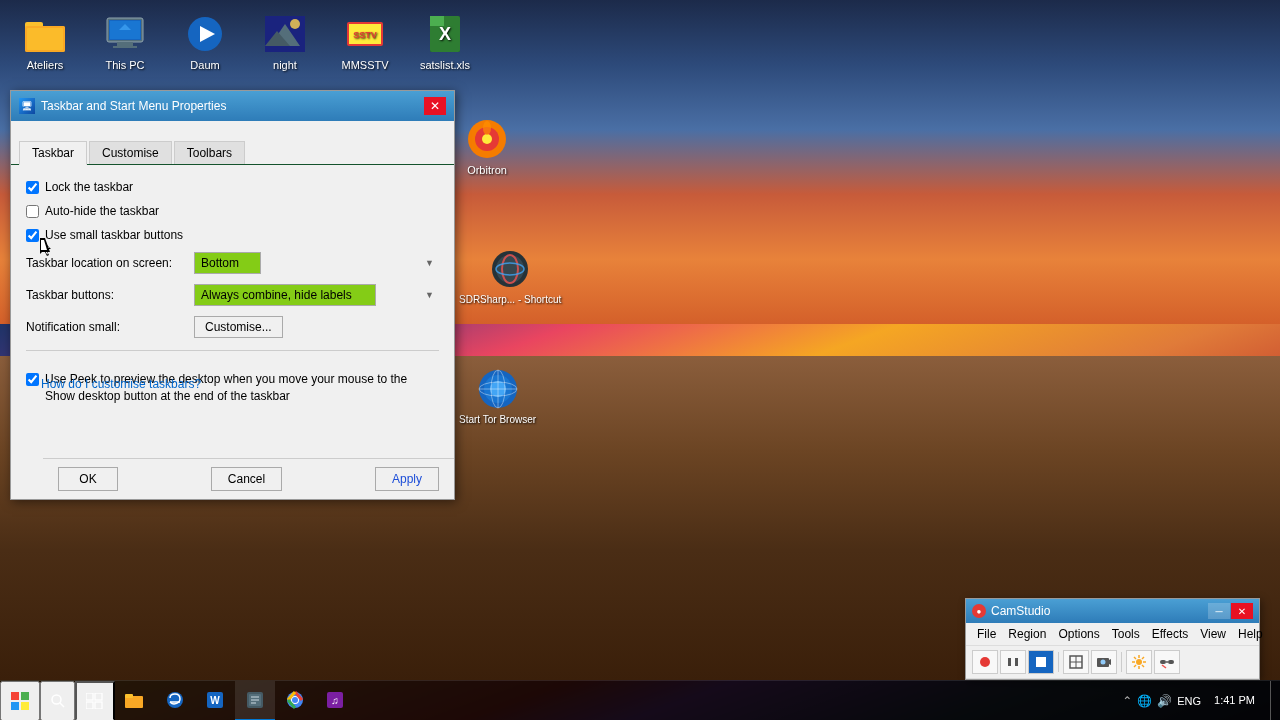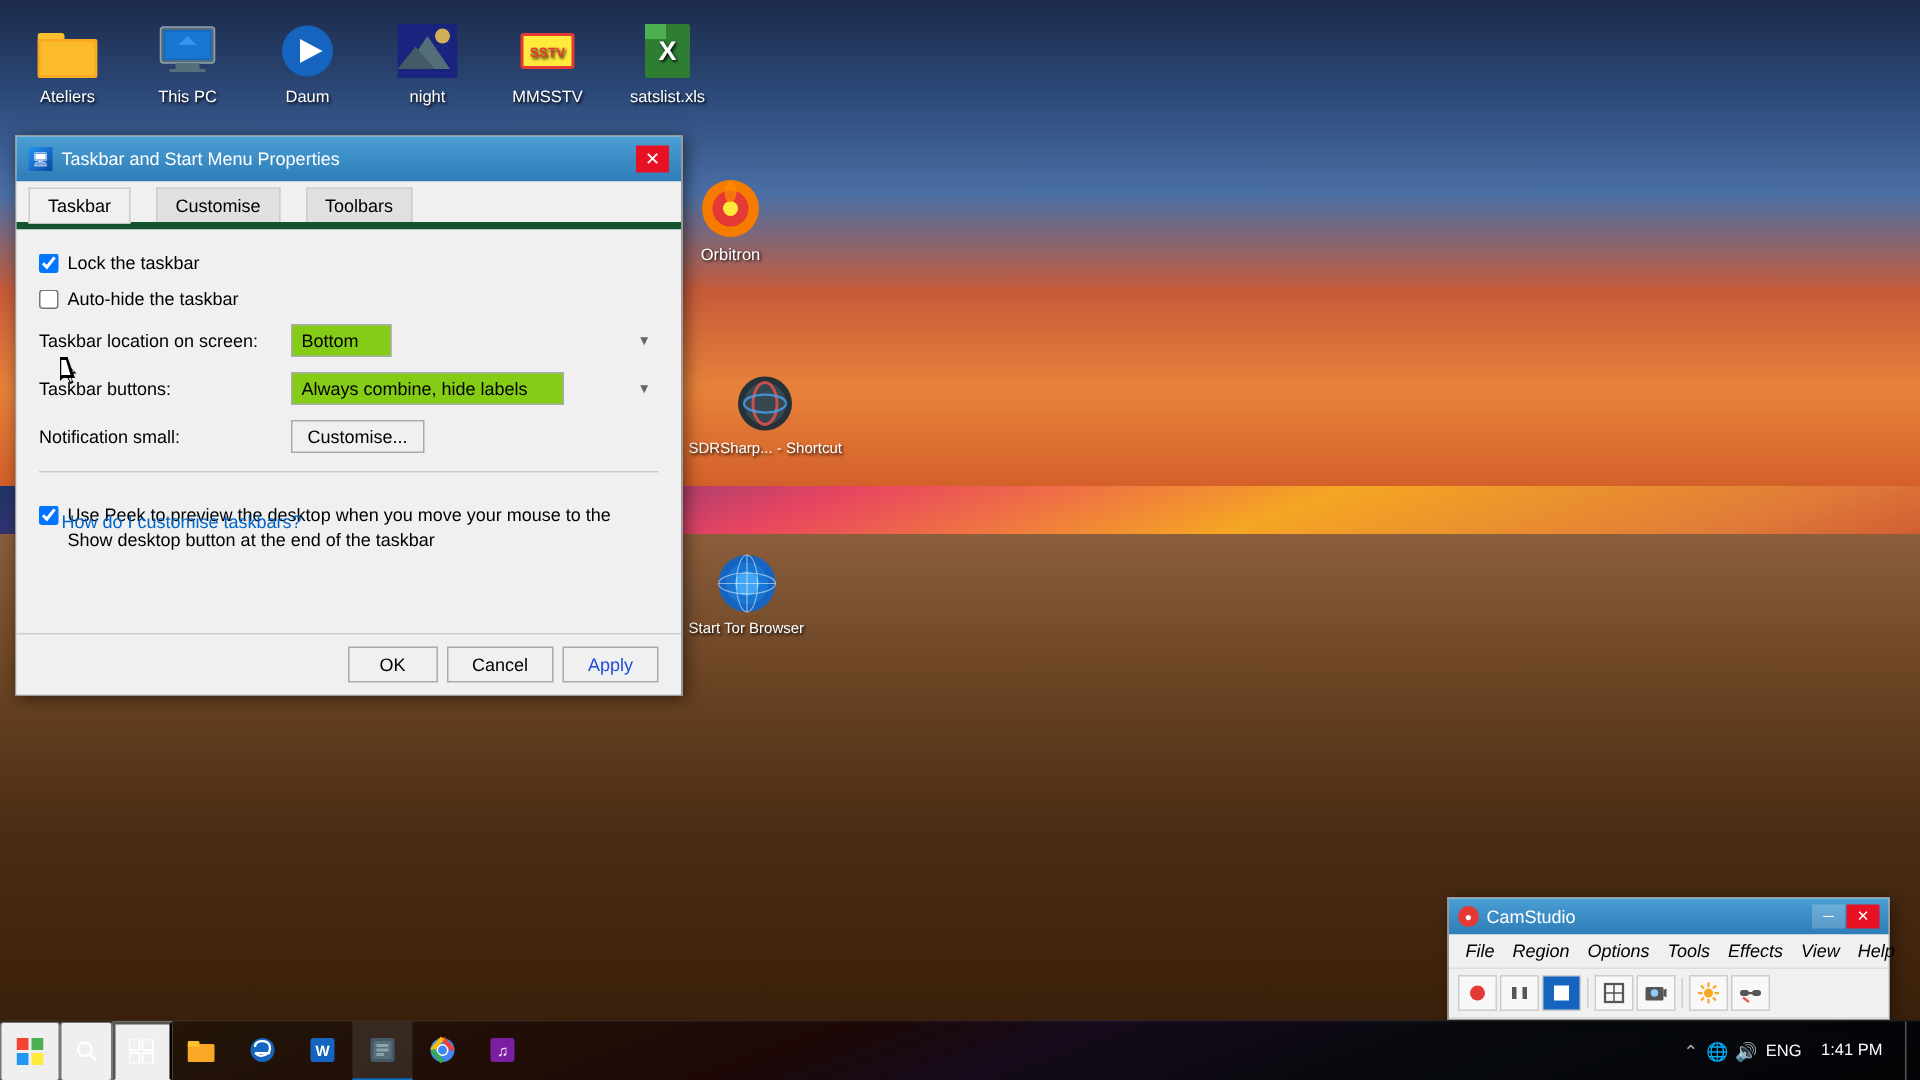--- a/index.html
+++ b/index.html
@@ -158,25 +158,24 @@
       color: white;
       font-size: 12px;
       cursor: pointer;
       display: flex;
       align-items: center;
       justify-content: center;
     }
 
     .dialog-tabs {
       background: #f0f0f0;
-      border-bottom: 5px solid #14532d;
+      border-bottom: 1px solid #14532d;
       display: flex;
       padding-left: 8px;
-      padding-top: 4px;
-      gap: 15px;
+      padding-top: 20px;
     }
 
     .dialog-tab {
       padding: 4px 12px;
       border: 1px solid #ccc;
       border-bottom: none;
       background: #e0e0e0;
       cursor: pointer;
       margin-right: 2px;
       font-size: 12px;
@@ -267,24 +266,25 @@
       text-decoration: none;
       font-size: 12px;
       position: absolute;
       bottom: 52px;
       left: 15px;
     }
 
     .dialog-buttons {
       padding: 8px 15px;
       display: flex;
-      justify-content: flex-end;
+      justify-content: space-between;
       gap: 6px;
       border-top: 1px solid #ccc;
       background: #f0f0f0;
+      margin-left: 32px;
     }
 
     .btn {
       padding: 4px 16px;
       border: 1px solid #aaa;
       background: #f0f0f0;
       font-size: 12px;
       cursor: pointer;
       min-width: 60px;
     }
@@ -359,21 +359,20 @@
       padding: 2px 5px;
       display: flex;
       gap: 0;
       font-size: 12px;
       border-bottom: 1px solid #ddd;
     }
 
     .cam-menu-item {
       padding: 2px 6px;
       cursor: pointer;
-      font-style: italic;
     }
 
     .camstudio-toolbar {
       background: #f0f0f0;
       padding: 4px 6px;
       display: flex;
       align-items: center;
       gap: 2px;
       border-bottom: 1px solid #ddd;
     }
@@ -652,20 +651,24 @@
         <div class="checkbox-row">
           <input type="checkbox" id="lock-taskbar" checked="" style="">
           <label for="lock-taskbar">Lock the taskbar</label>
         </div>
 
         <div class="checkbox-row">
           <input type="checkbox" id="auto-hide" style="">
           <label for="auto-hide">Auto-hide the taskbar</label>
         </div>
 
+        <div class="checkbox-row">
+          <input type="checkbox" id="small-buttons" checked="" style="">
+          <label for="small-buttons">Use small taskbar buttons</label>
+        </div>
 
         <div class="form-row">
           <span class="form-label">Taskbar location on screen:</span>
           <div class="select-wrapper">
             <select class="form-select">
               <option>Bottom</option>
               <option>Top</option>
               <option>Left</option>
               <option>Right</option>
             </select>

